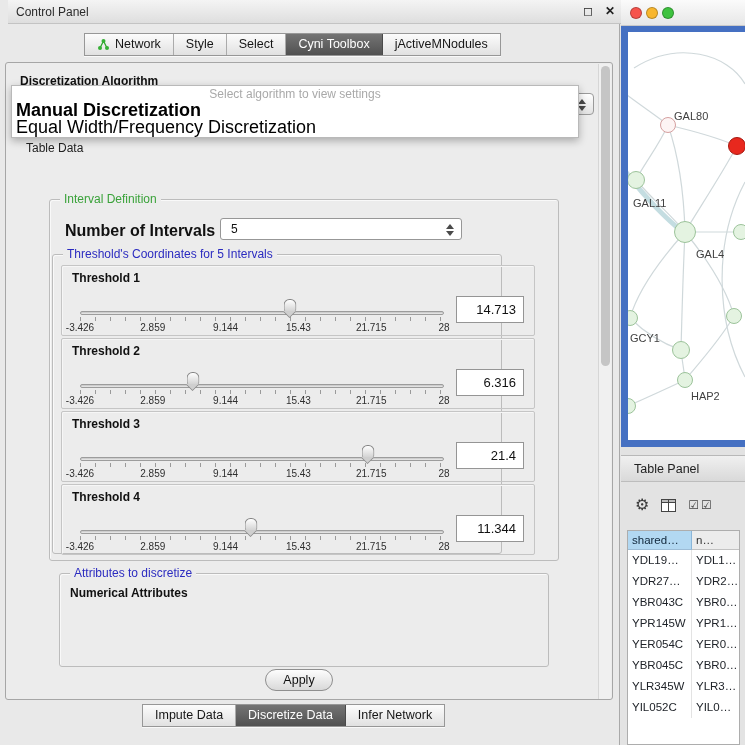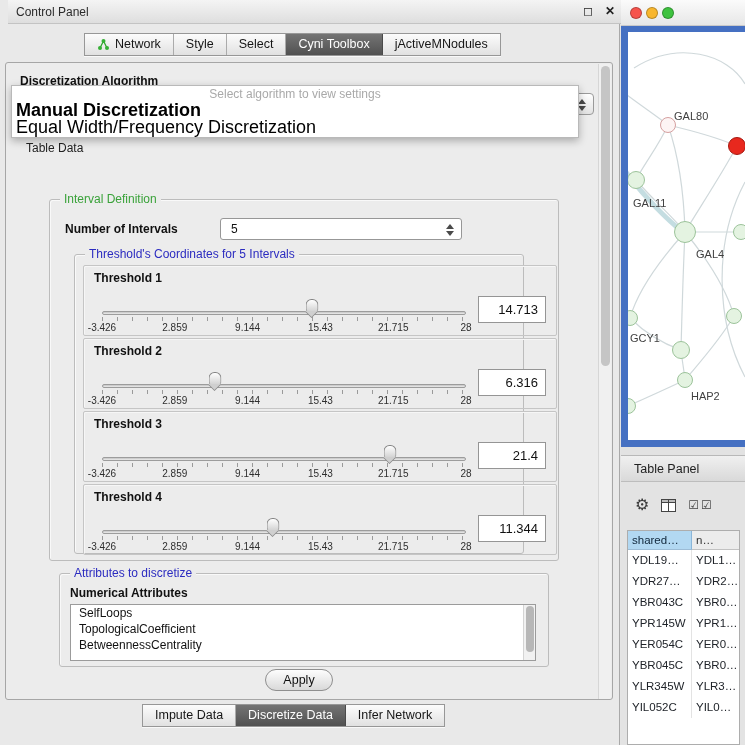--- a/index.html
+++ b/index.html
@@ -42,24 +42,24 @@
   .arr-up { width:0; height:0; border-left:4px solid transparent; border-right:4px solid transparent; border-bottom:5px solid #4a4a4a; }
   .arr-dn { width:0; height:0; border-left:4px solid transparent; border-right:4px solid transparent; border-top:5px solid #4a4a4a; }
 
   
   .group { position:absolute; border:1px solid #bcbcbc; border-radius:3px; box-shadow:inset 1px 1px 0 #f9f9f9; }
   .group-title { position:absolute; top:-8px; left:10px; background:#ececec; padding:0 4px; font-size:12px; white-space:nowrap; }
   .title-green { color:#3aa23a; }
   .title-blue { color:#2b2bc0; }
 
   .g-interval { left:43px; top:136px; width:510px; height:362px; }
-  .g-thresholds { left:24px; top:54px; width:450px; height:300px; }
+  .g-thresholds { left:2px; top:54px; width:450px; height:300px; }
   .g-attributes { left:53px; top:510px; width:490px; height:94px; }
 
-  .num-label { position:absolute; left:15px; top:22px; font-size:12px; font-weight:bold; color:#111; }
+  .num-label { position:absolute; left:15px; top:22px; font-size:16px; font-weight:bold; color:#111; }
 
   
   .th-panel { position:absolute; left:8px; width:474px; height:71px; border:1px solid #c5c5c5; border-radius:2px; box-shadow:inset 1px 1px 0 #f6f6f6; }
   .th-label { position:absolute; left:10px; top:5px; font-size:12px; font-weight:bold; color:#111; }
   .slider { position:absolute; left:18px; top:0; width:364px; height:100%; }
   .track { position:absolute; left:0; right:0; top:45px; height:4px; background:linear-gradient(#c3c3c3,#ededed); border:1px solid #9c9c9c; border-radius:2px; }
   .ticks { position:absolute; left:0; right:0; top:51px; height:4px; background:repeating-linear-gradient(to right,#9a9a9a 0 1px,transparent 1px 15px); }
   .tick-labels { position:absolute; left:0; right:0; top:56px; height:12px; }
   .tick-label { position:absolute; transform:translateX(-50%); font-size:10px; color:#2e2e2e; white-space:nowrap; }
   .thumb { position:absolute; top:33px; width:13px; height:12px; border:1px solid #868686; border-bottom:none; border-radius:6px 6px 2px 2px; background:linear-gradient(#fefefe,#d4d4d4); transform:translateX(-50%); z-index:2; }
@@ -253,28 +253,20 @@
                 </div>
             </div>
             <div class="value-box">11.344</div>
           </div>
         </div>
       </div>
 
       <div class="group g-attributes">
         <span class="group-title title-blue">Attributes to discretize</span>
         <div class="attr-list-label">Numerical Attributes</div>
-        <div class="listbox">
-          <div class="list-item">SelfLoops</div>
-          <div class="list-item">TopologicalCoefficient</div>
-          <div class="list-item">BetweennessCentrality</div>
-          <div class="list-scroll">
-              <div class="list-scroll-thumb"></div>
-            </div>
-        </div>
       </div>
 
       <div class="apply-btn">Apply</div>
 
       <div class="v-scroll">
           <div class="v-thumb"></div>
         </div>
     </div>
 
     <div class="seg-strip bottom-tabs">

